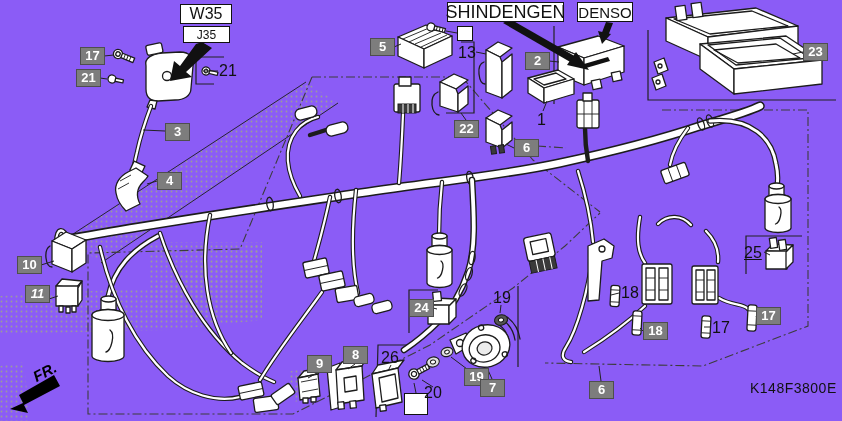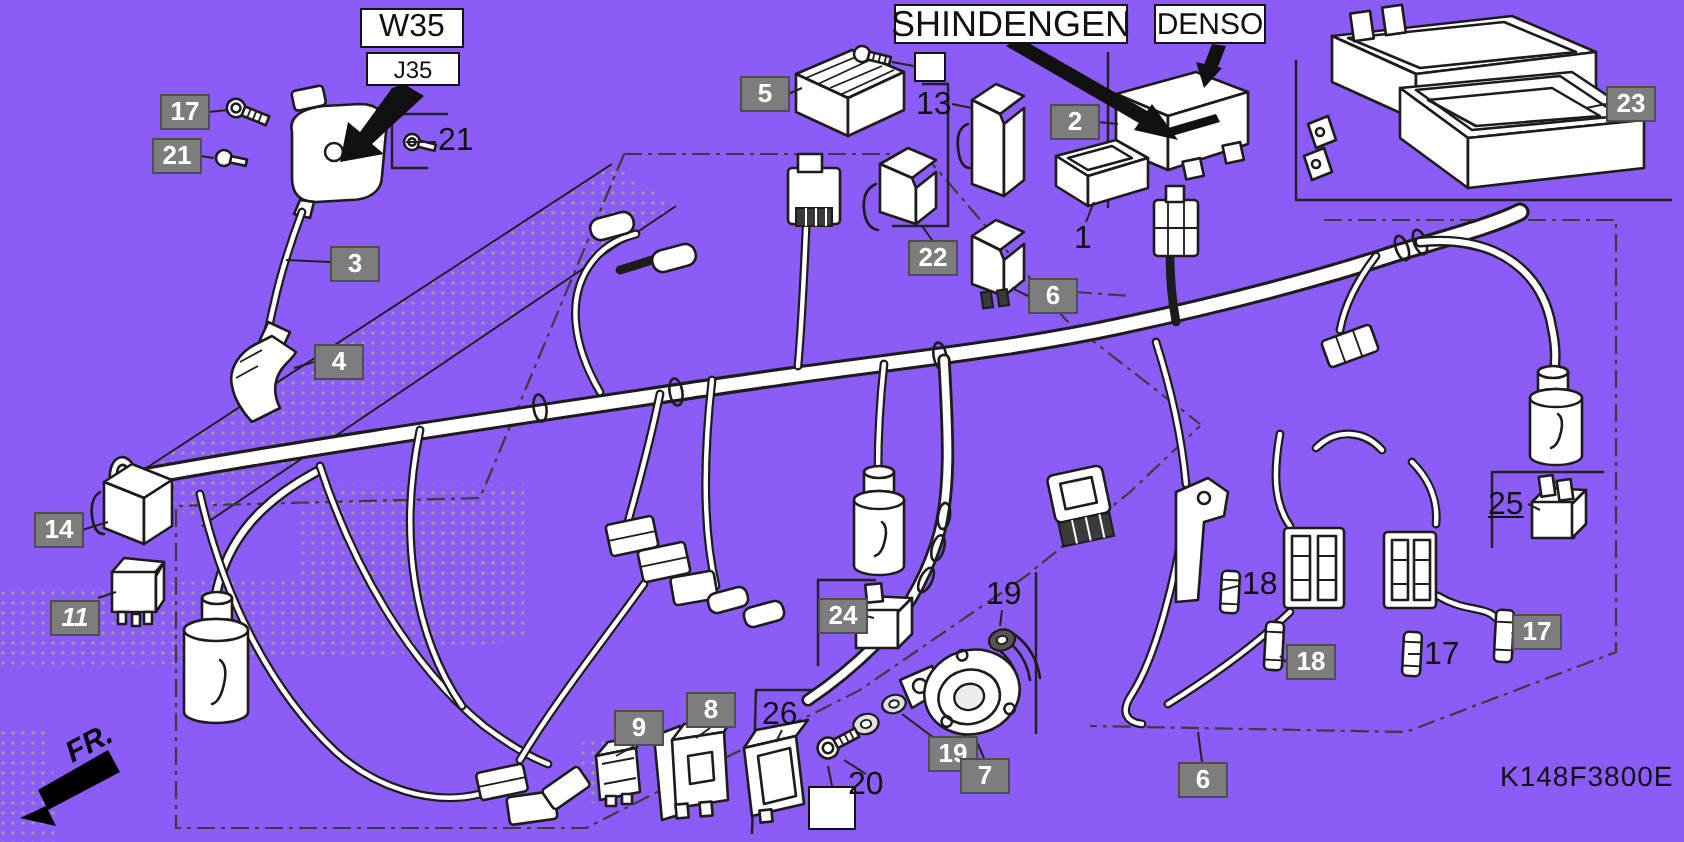--- a/index.html
+++ b/index.html
@@ -484,22 +484,22 @@
       <div class="tag" style="left: 180px; top: 4px; width: 52px; height: 20px; font-size: 16px;">W35</div>
       <div class="tag" style="left: 183px; top: 26px; width: 47px; height: 17px; font-size: 12px;">J35</div>
       <div class="tag" style="left: 447px; top: 2px; width: 117px; height: 20px; font-size: 18px;">SHINDENGEN</div>
       <div class="tag" style="left: 577px; top: 2px; width: 56px; height: 20px; font-size: 15px;">DENSO</div>
       <div class="tag" style="left: 457px; top: 26px; width: 16px; height: 15px; font-size: 12px;"></div>
       <div class="tag" style="left: 404px; top: 393px; width: 24px; height: 22px; font-size: 12px;"></div>
       <div class="chip" style="left: 80px; top: 47px;">17</div>
       <div class="chip" style="left: 76px; top: 69px;">21</div>
       <div class="chip" style="left: 165px; top: 123px;">3</div>
       <div class="chip" style="left: 157px; top: 172px;">4</div>
-      <div class="chip" style="left: 17px; top: 256px;">14</div>
-      <div class="chip" style="left: 25px; top: 300px; font-style: italic;">11</div>
+      <div class="chip" style="left: 17px; top: 256px;">10</div>
+      <div class="chip" style="left: 25px; top: 285px; font-style: italic;">11</div>
       <div class="chip" style="left: 370px; top: 38px;">5</div>
       <div class="chip" style="left: 525px; top: 52px;">2</div>
       <div class="chip" style="left: 454px; top: 120px;">22</div>
       <div class="chip" style="left: 514px; top: 139px;">6</div>
       <div class="chip" style="left: 803px; top: 43px;">23</div>
       <div class="chip" style="left: 409px; top: 299px;">24</div>
       <div class="chip" style="left: 464px; top: 368px;">19</div>
       <div class="chip" style="left: 307px; top: 355px;">9</div>
       <div class="chip" style="left: 343px; top: 346px;">8</div>
       <div class="chip" style="left: 480px; top: 379px;">7</div>

